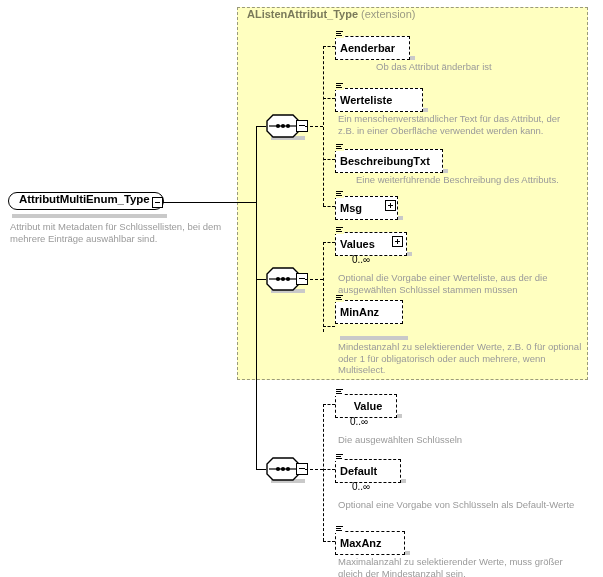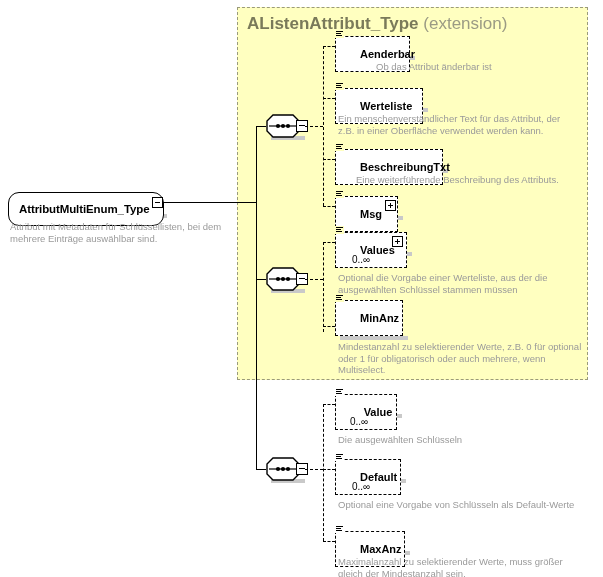--- a/index.html
+++ b/index.html
@@ -22,22 +22,22 @@
     top: 7px;
     width: 351px;
     height: 373px;
     background: #ffffc0;
     border: 1px dashed #9a9a7a;
     box-sizing: border-box;
   }
   .ext-title {
     position: absolute;
     left: 247px;
-    top: 14px;
-    font-size: 17px;
+    top: 8px;
+    font-size: 11px;
     font-weight: bold;
     color: #7a7a5a;
     white-space: nowrap;
   }
   .ext-title .ext-kind {
     font-weight: normal;
     color: #9b9b84;
   }
 
   
@@ -57,27 +57,27 @@
     position: absolute;
     height: 0;
     border-top: 1px dashed #000000;
   }
 
   
   .type-box {
     position: absolute;
     left: 8px;
     top: 192px;
-    height: 34px;
+    height: 18px;
     background: #ffffff;
     border: 1px solid #000000;
     border-radius: 11px;
     box-sizing: border-box;
     display: flex;
-    align-items: center;
+    align-items: flex-start;
     padding: 0 10px 0 10px;
   }
   .type-box .type-label {
     font-size: 11.5px;
     font-weight: bold;
     color: #000000;
     white-space: nowrap;
     letter-spacing: -0.1px;
   }
   .type-shadow {
@@ -119,27 +119,27 @@
     position: absolute;
     font-size: 9.5px;
     color: #9a9a9a;
     line-height: 11.5px;
     white-space: pre-line;
   }
 
   
   .el {
     position: absolute;
-    height: 36px;
+    height: 24px;
     background: #ffffff;
     border: 1px dashed #000000;
     box-sizing: border-box;
     display: flex;
     align-items: center;
-    padding-left: 24px;
+    padding-left: 4px;
   }
   .el .el-label {
     font-size: 11px;
     font-weight: bold;
     color: #000000;
     white-space: nowrap;
   }
   .el-shadow {
     position: absolute;
     height: 4px;

